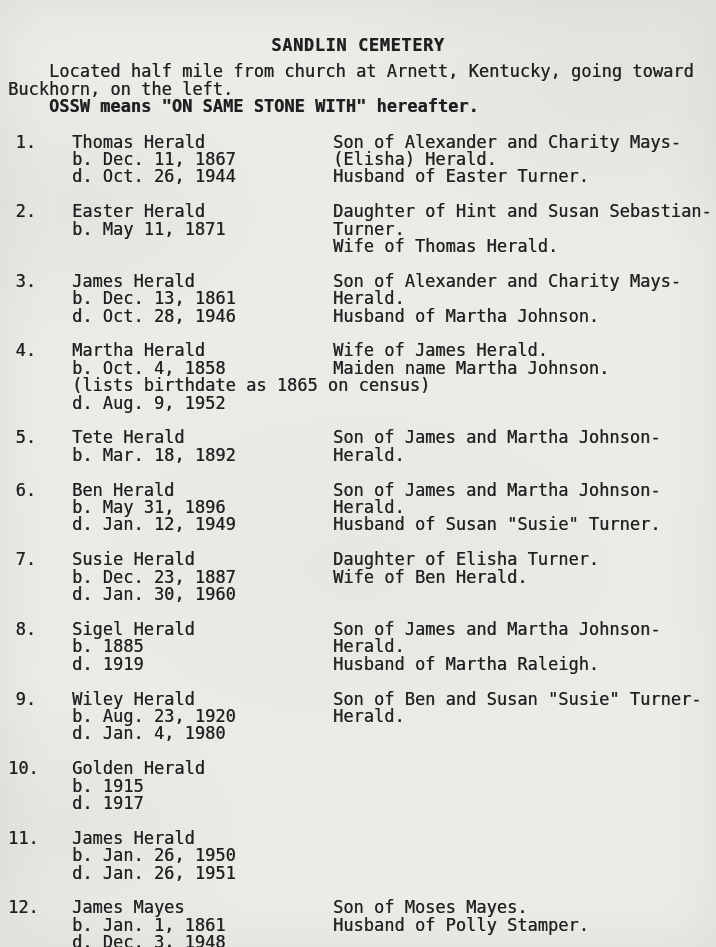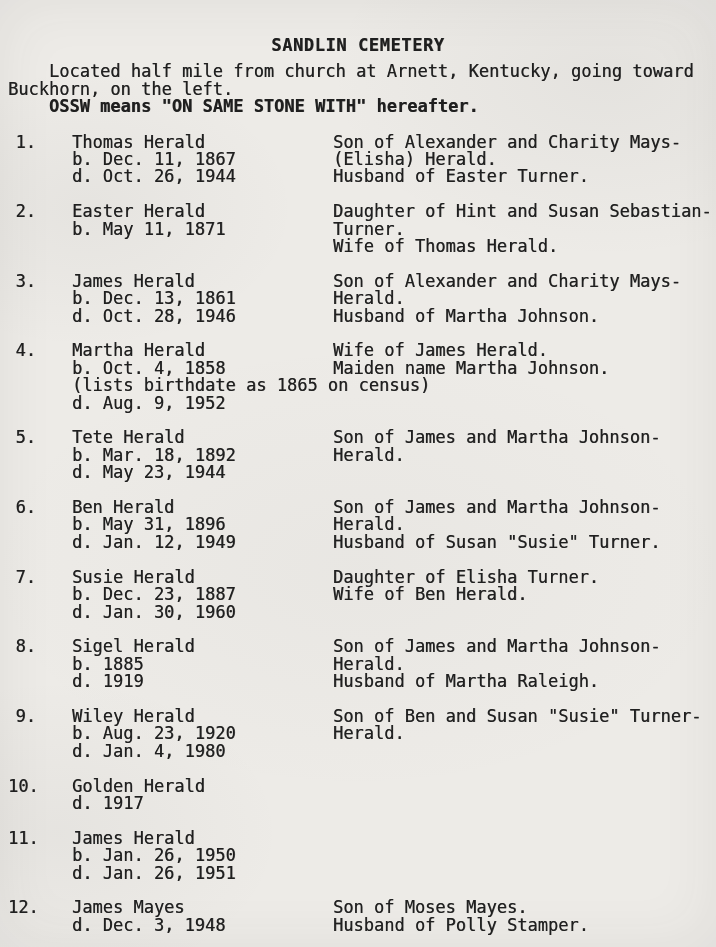--- a/index.html
+++ b/index.html
@@ -119,21 +119,20 @@
           <div class="line">Wife of James Herald.</div>
           <div class="line">Maiden name Martha Johnson.</div>
         </div>
   </div>
 
   <div class="entry">
     <div class="num line">5.</div>
     <div class="left">
           <div class="line">Tete Herald</div>
           <div class="line">b. Mar. 18, 1892</div>
-          <div class="line">d. May 23, 1944</div>
         </div>
     <div class="right">
           <div class="line">Son of James and Martha Johnson-</div>
           <div class="line">Herald.</div>
         </div>
   </div>
 
   <div class="entry">
     <div class="num line">6.</div>
     <div class="left">
@@ -185,39 +184,41 @@
     <div class="right">
           <div class="line">Son of Ben and Susan "Susie" Turner-</div>
           <div class="line">Herald.</div>
         </div>
   </div>
 
   <div class="entry">
     <div class="num line">10.</div>
     <div class="left">
           <div class="line">Golden Herald</div>
+          <div class="line">b. 1915</div>
           <div class="line">d. 1917</div>
         </div>
     <div class="right"></div>
   </div>
 
   <div class="entry">
     <div class="num line">11.</div>
     <div class="left">
           <div class="line">James Herald</div>
           <div class="line">b. Jan. 26, 1950</div>
           <div class="line">d. Jan. 26, 1951</div>
         </div>
     <div class="right"></div>
   </div>
 
   <div class="entry">
     <div class="num line">12.</div>
     <div class="left">
           <div class="line">James Mayes</div>
+          <div class="line">b. Jan. 1, 1861</div>
           <div class="line">d. Dec. 3, 1948</div>
         </div>
     <div class="right">
           <div class="line">Son of Moses Mayes.</div>
           <div class="line">Husband of Polly Stamper.</div>
         </div>
   </div>
 </div>
 
 </div>

